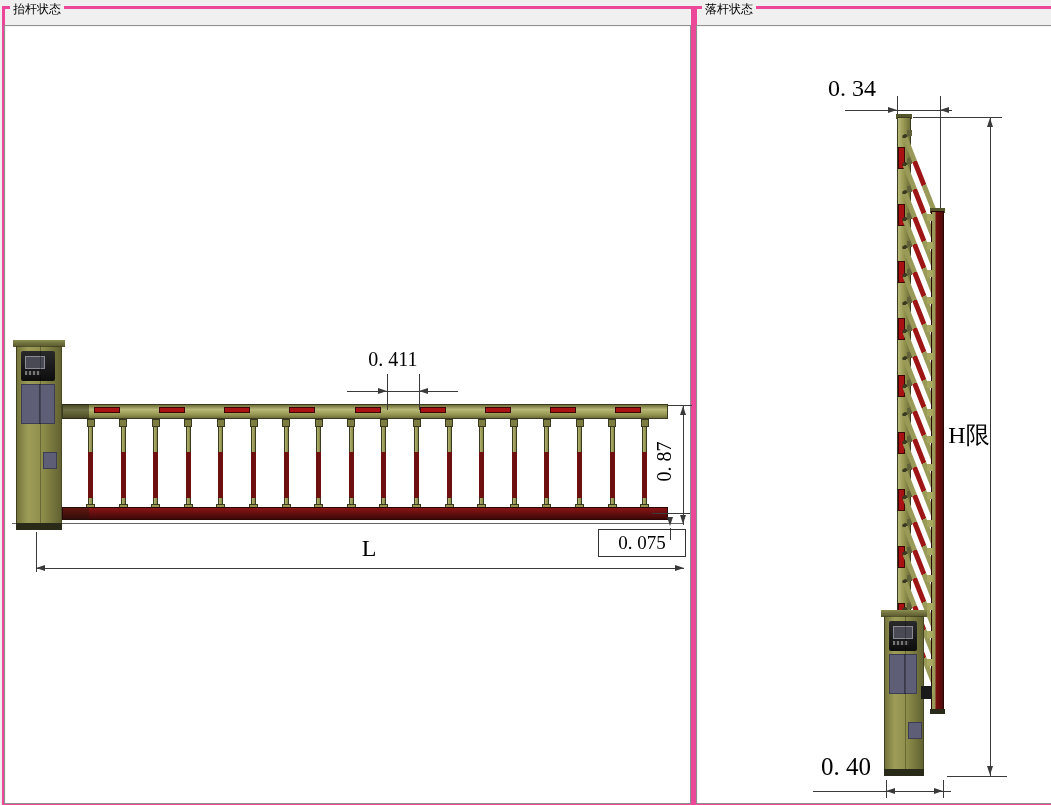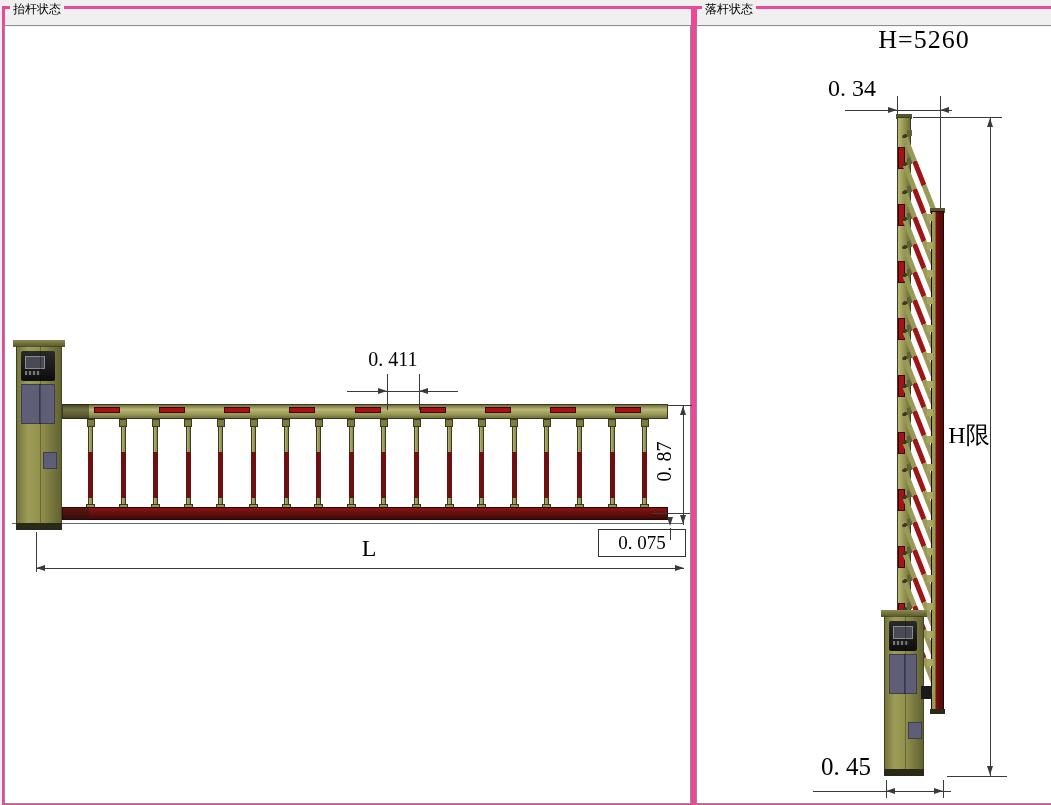--- a/index.html
+++ b/index.html
@@ -25,30 +25,29 @@
     <div class="canvas" style="left:-1px;top:16px;width:685px;height:777px;"></div>
   </div>
 
   <div class="groupbox" style="left:694px;top:6px;width:360px;height:793px;">
     <span class="gb-label">落杆状态</span>
     <div class="canvas" style="left:-1px;top:16px;width:359px;height:777px;"></div>
   </div>
 
   <div id="drawing-layer">
 
-    <div class="abs serif title" style="left:850px;top:25px;width:148px;font-size:26px;">H=5260</div>
 
     <div class="abs serif dimtext" style="left:356px;top:348px;width:74px;">0. 411</div>
     <div class="abs serif dimtext" style="left:619px;top:450px;width:90px;transform:rotate(-90deg);">0. 87</div>
     <div class="abs serif dimtext" style="left:598px;top:529px;width:86px;height:26px;line-height:26px;border:1px solid #333;font-size:19px;">0. 075</div>
     <div class="abs serif dimtext" style="left:352px;top:535px;width:34px;font-size:24px;">L</div>
 
     <div class="abs serif dimtext" style="left:810px;top:75px;width:84px;font-size:24px;">0. 34</div>
     <div class="abs serif dimtext" style="left:938px;top:419px;width:62px;font-size:24px;">H限</div>
-    <div class="abs serif dimtext" style="left:804px;top:753px;width:84px;font-size:25px;">0. 45</div>
+    <div class="abs serif dimtext" style="left:804px;top:753px;width:84px;font-size:25px;">0. 40</div>
   <div style="position: absolute; left: 12px; top: 523px; width: 672px; height: 1px; background: rgb(102, 102, 102);"></div>
       <div style="position: absolute; left: 62px; top: 404px; width: 606px; height: 15px; background: linear-gradient(rgb(111, 111, 56), rgb(184, 184, 120) 35%, rgb(154, 154, 85) 70%, rgb(111, 111, 56)); border: 1px solid rgb(58, 58, 32); box-sizing: border-box;"></div>
       <div style="position: absolute; left: 93.8px; top: 407px; width: 26px; height: 6px; background: rgb(168, 18, 18); border: 1px solid rgb(61, 6, 6); box-sizing: border-box;"></div>
       <div style="position: absolute; left: 159px; top: 407px; width: 26px; height: 6px; background: rgb(168, 18, 18); border: 1px solid rgb(61, 6, 6); box-sizing: border-box;"></div>
       <div style="position: absolute; left: 224.2px; top: 407px; width: 26px; height: 6px; background: rgb(168, 18, 18); border: 1px solid rgb(61, 6, 6); box-sizing: border-box;"></div>
       <div style="position: absolute; left: 289.4px; top: 407px; width: 26px; height: 6px; background: rgb(168, 18, 18); border: 1px solid rgb(61, 6, 6); box-sizing: border-box;"></div>
       <div style="position: absolute; left: 354.6px; top: 407px; width: 26px; height: 6px; background: rgb(168, 18, 18); border: 1px solid rgb(61, 6, 6); box-sizing: border-box;"></div>
       <div style="position: absolute; left: 419.8px; top: 407px; width: 26px; height: 6px; background: rgb(168, 18, 18); border: 1px solid rgb(61, 6, 6); box-sizing: border-box;"></div>
       <div style="position: absolute; left: 485px; top: 407px; width: 26px; height: 6px; background: rgb(168, 18, 18); border: 1px solid rgb(61, 6, 6); box-sizing: border-box;"></div>
       <div style="position: absolute; left: 550.2px; top: 407px; width: 26px; height: 6px; background: rgb(168, 18, 18); border: 1px solid rgb(61, 6, 6); box-sizing: border-box;"></div>

